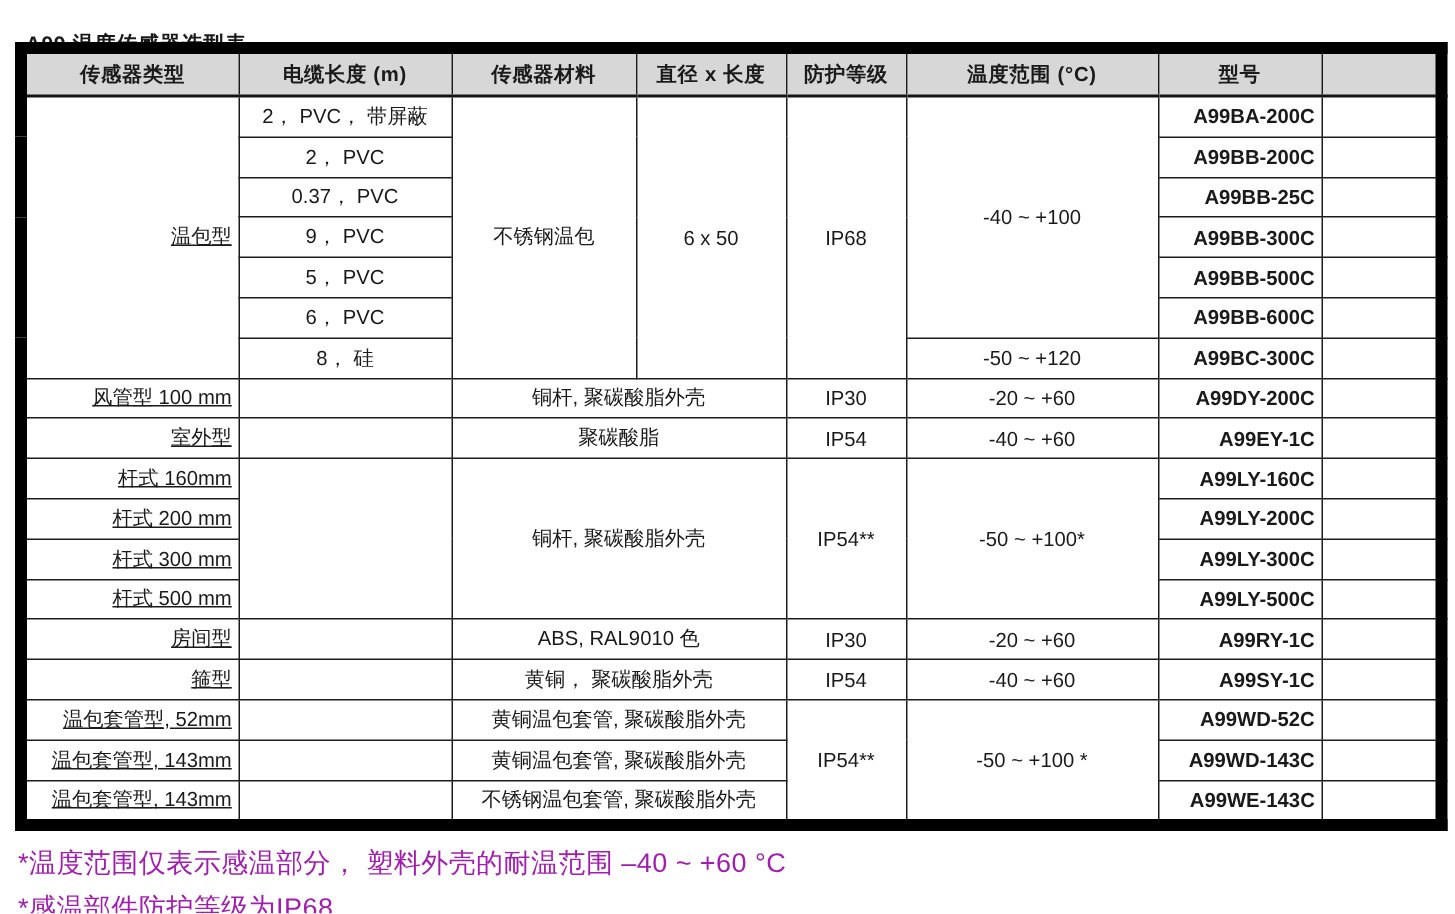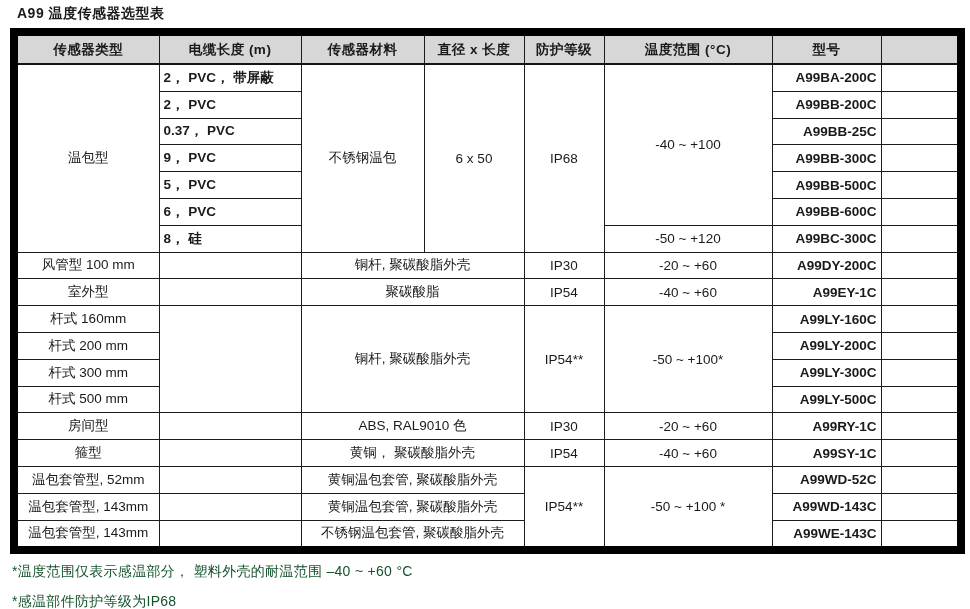--- a/index.html
+++ b/index.html
@@ -5,21 +5,21 @@
   html,body{margin:0;padding:0;background:#ffffff;}
   .page{
     position:relative;
     width:970px;height:609px;
     background:#ffffff;
     font-family:"Liberation Sans",sans-serif;
     color:#1a1a1a;
     overflow:hidden;
   }
   .doc-title{
-    position:absolute;left:17px;top:5px;
+    position:absolute;left:17px;top:21px;
     font-size:14px;font-weight:bold;letter-spacing:0.5px;
   }
   .sel-table{
     position:absolute;left:10px;top:28px;
     border-collapse:collapse;
     table-layout:fixed;
     width:947px;
     border:8px solid #000000;
   }
   .sel-table th,.sel-table td{
@@ -32,28 +32,28 @@
   }
   .sel-table th{
     height:27px;
     background:#d7d7d7;
     border-bottom:2.5px solid #141414;
     font-weight:bold;
     text-align:center;
     letter-spacing:0.5px;
   }
   .sel-table td{height:25.8px;background:#ffffff;}
-  .c-type{text-align:center;padding-left:7px;}
-  .c-cable{text-align:left;padding-left:10px;font-weight:bold;}
+  .c-type{text-align:right;padding-left:7px;text-decoration:underline;}
+  .c-cable{text-align:center;padding-left:10px;}
   .c-ctr{text-align:center;}
   .c-model{text-align:right;padding-left:9px;font-weight:bold;}
   .c-blank{}
   .footnote{
     position:absolute;left:12px;
-    font-size:14px;color:#14532d;letter-spacing:0.3px;text-align:center;
+    font-size:18px;color:#a21caf;letter-spacing:0.3px;text-align:center;
   }
   .footnote-1{top:563px;}
   .footnote-2{top:593px;}
 </style>
 </head>
 <body>
 
 <div class="page">
 
   <div class="doc-title">A99 温度传感器选型表</div>

